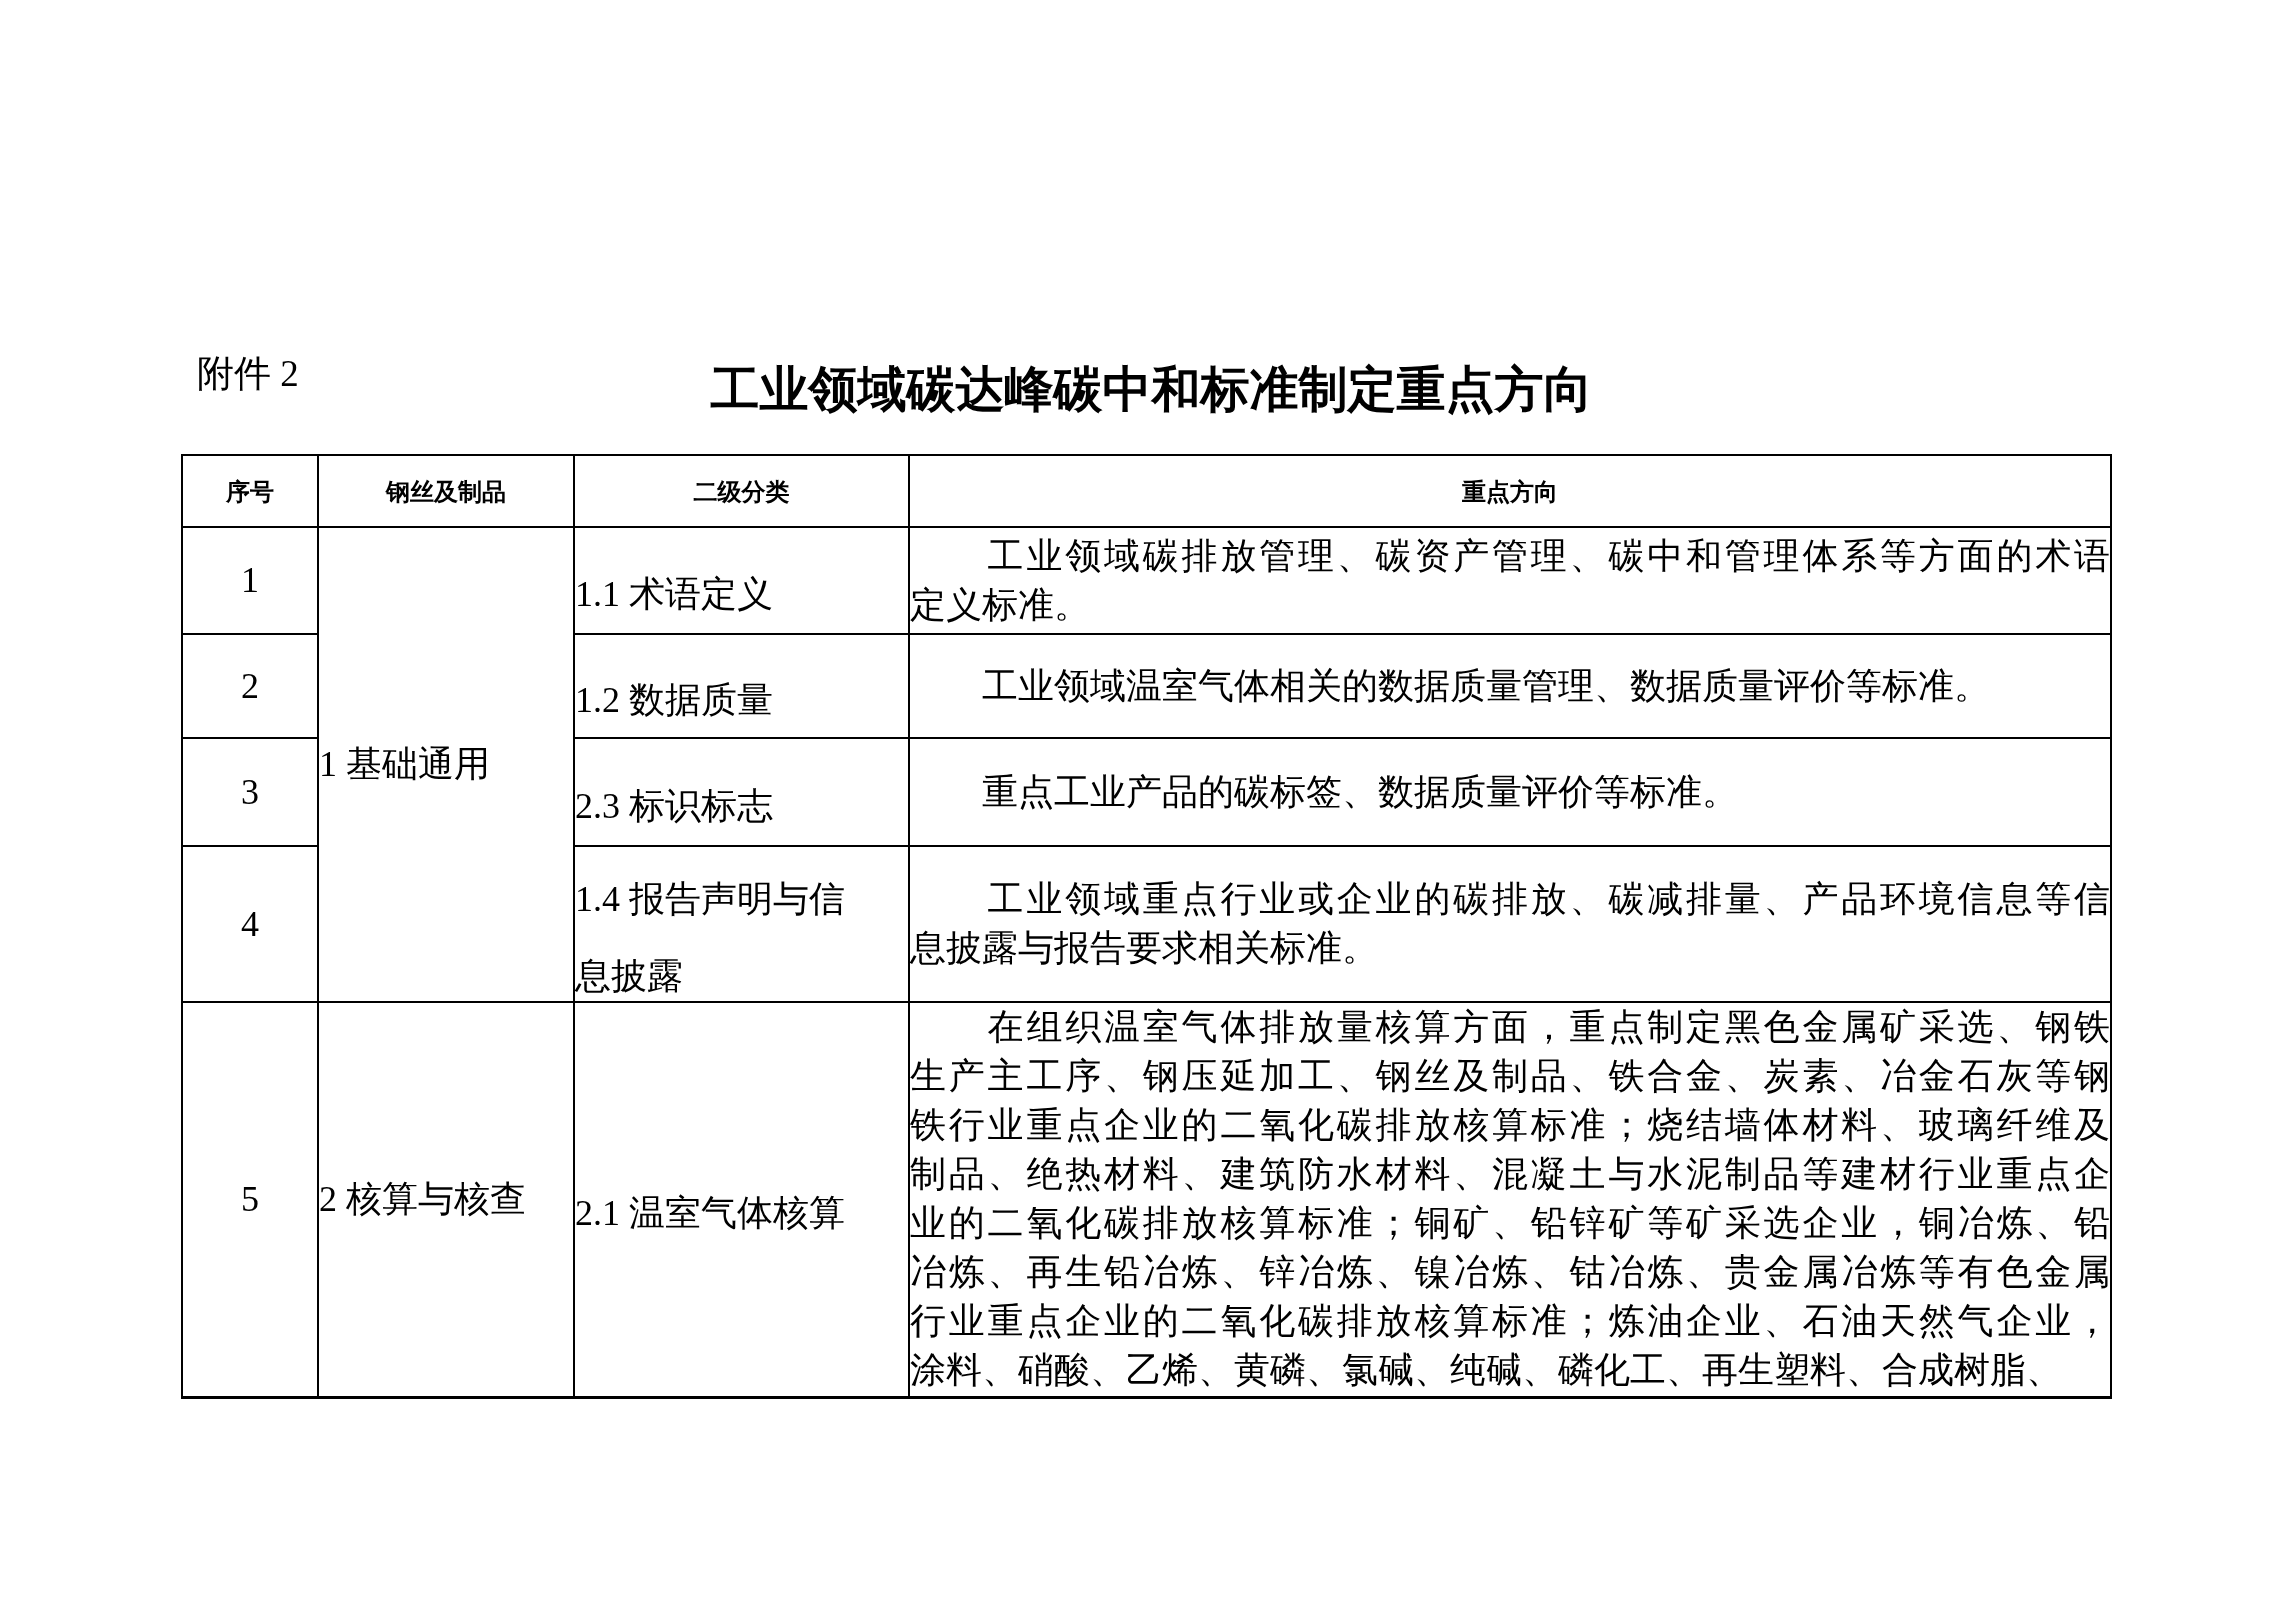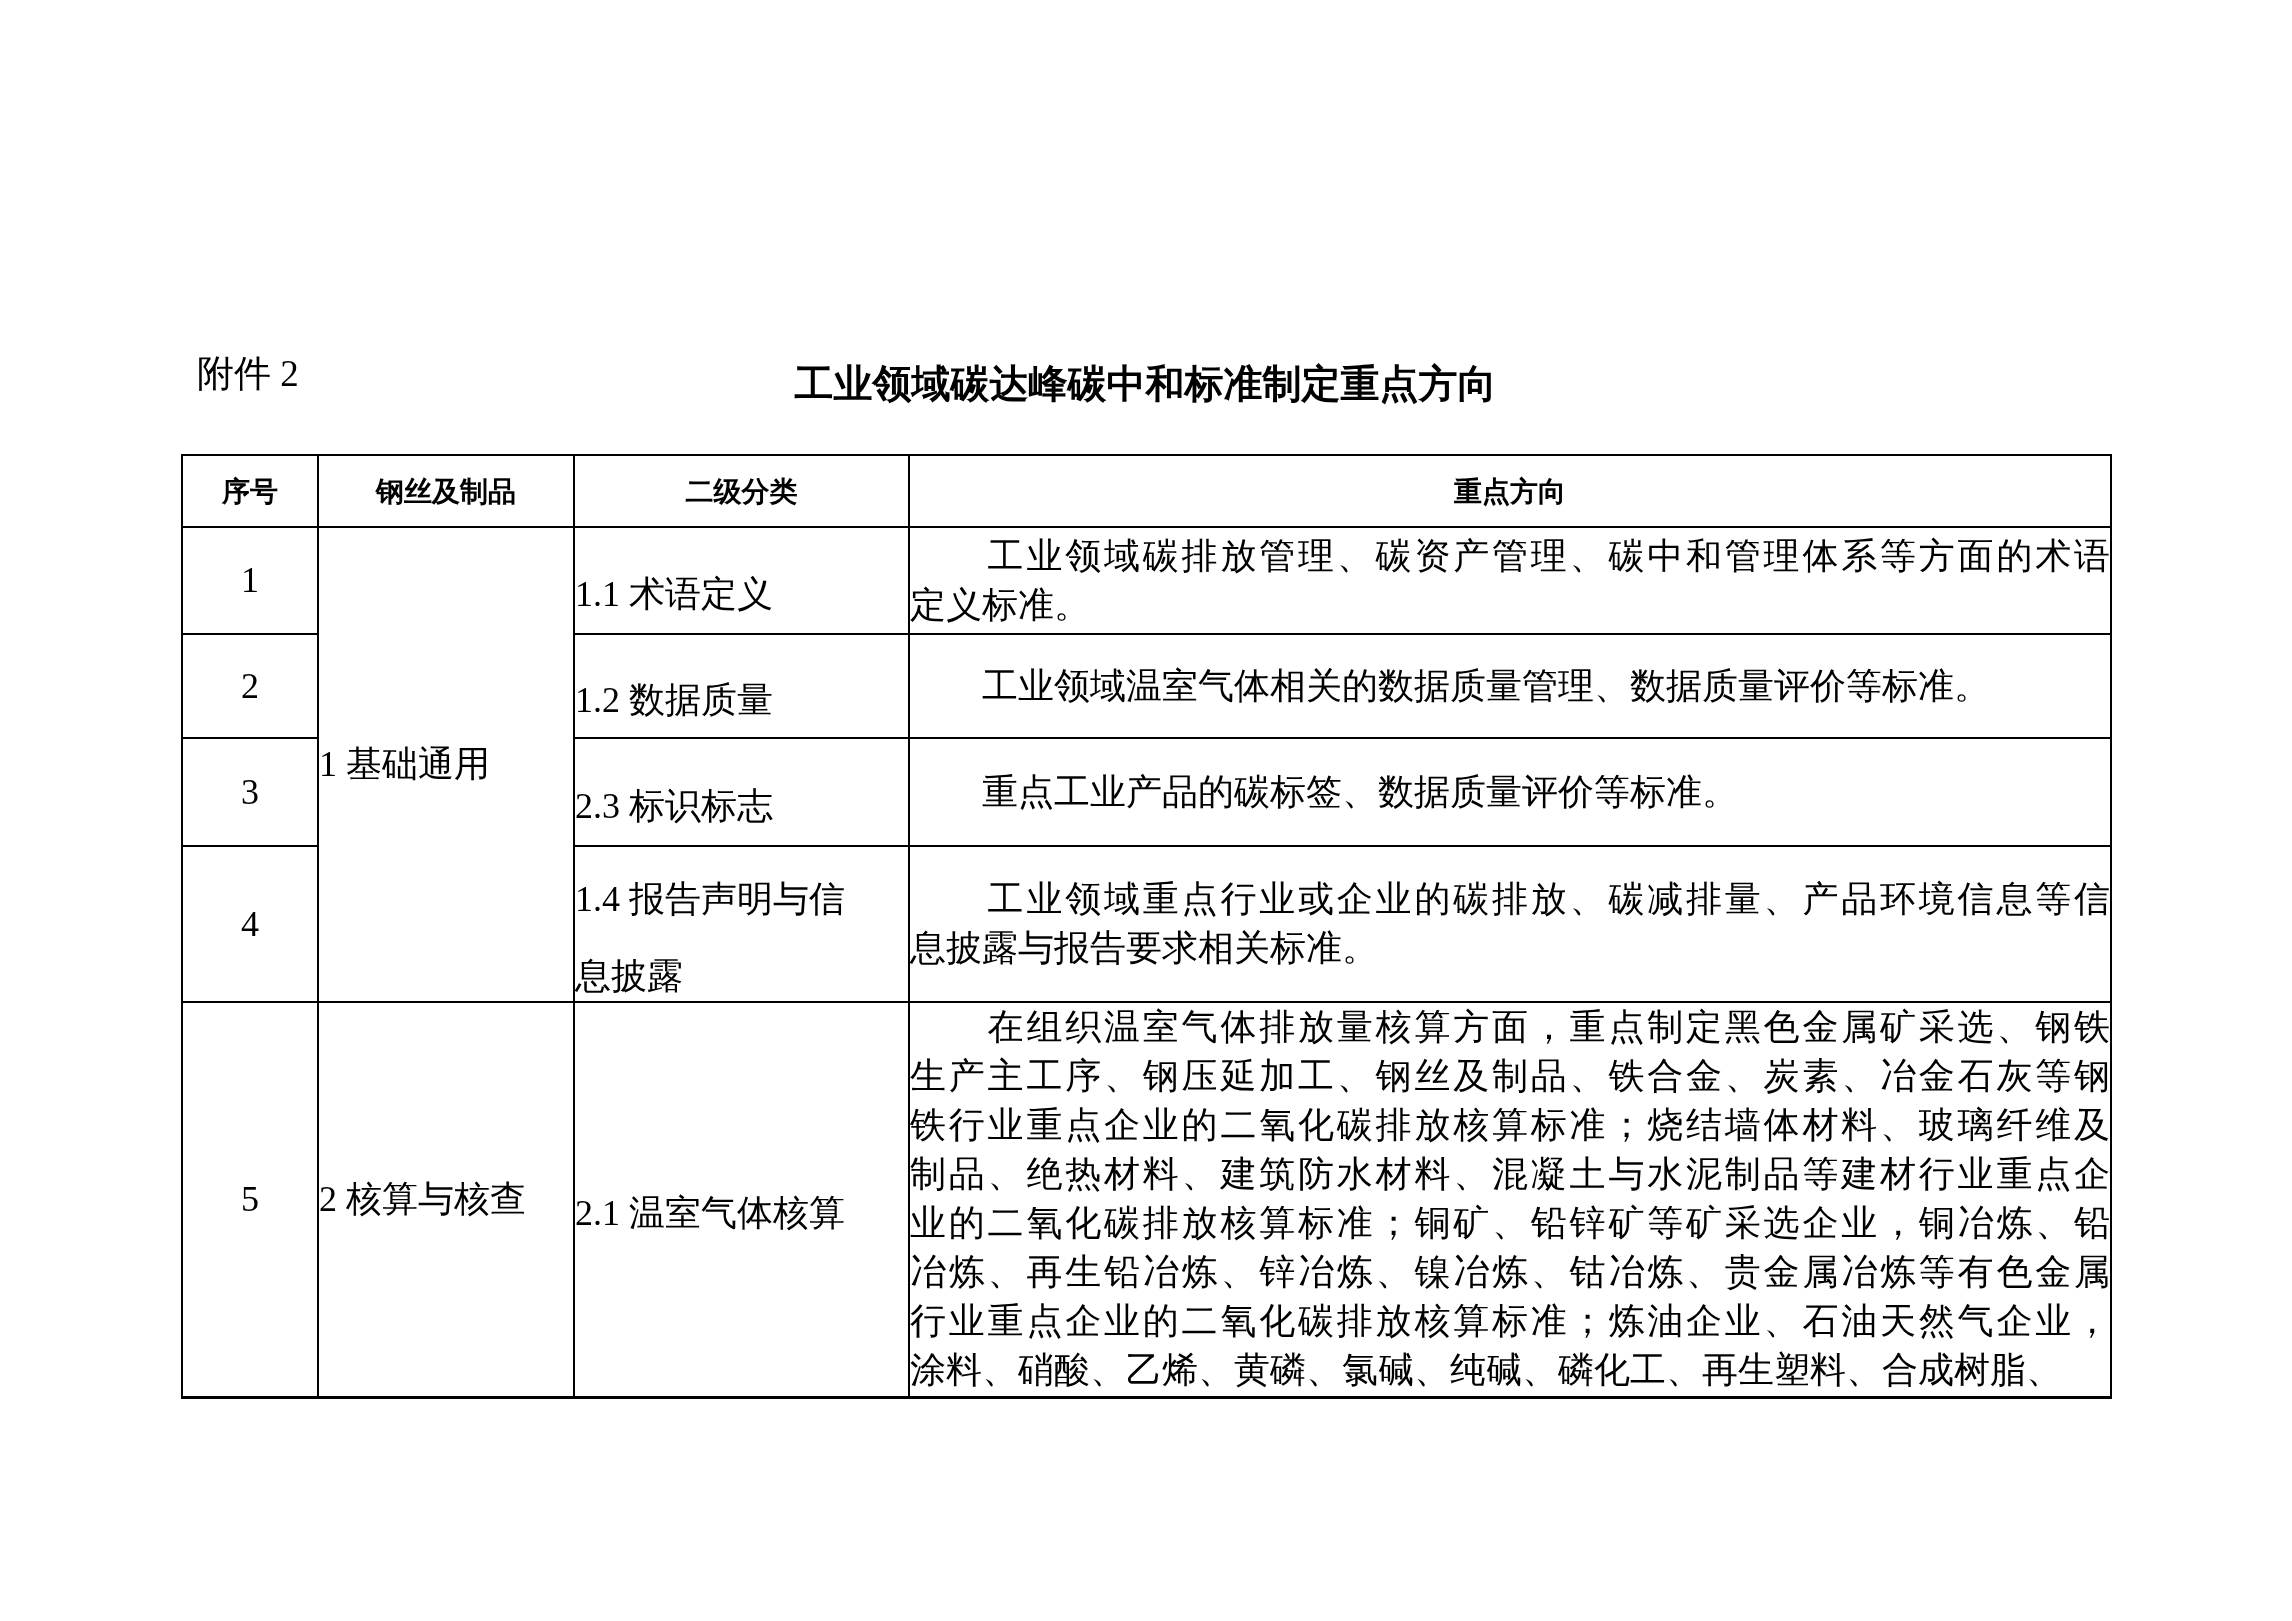--- a/index.html
+++ b/index.html
@@ -24,23 +24,23 @@
     line-height: 47px;
     font-family: "Liberation Serif", "DejaVu Serif", serif;
     white-space: pre;
     margin-top: 48px;
   }
   .doc-title {
     position: absolute;
     left: 181px;
     top: 349px;
     width: 1929px;
-    margin: 0;
+    margin: 6px;
     text-align: center;
-    font-size: 39px;
+    font-size: 49px;
     line-height: 69px;
     font-weight: 700;
     font-family: "Liberation Serif", "DejaVu Serif", serif;
     letter-spacing: 0px;
   }
   table.std {
     position: absolute;
     left: 181px;
     top: 454px;
     width: 1929px;
@@ -60,21 +60,21 @@
     padding: 0;
     vertical-align: middle;
     font-size: 36px;
     line-height: 49px;
     overflow: hidden;
   }
   table.std thead tr { height: 72px; }
   table.std thead th {
     font-family: "Liberation Sans", "DejaVu Sans", sans-serif;
     font-weight: 700;
-    font-size: 28px;
+    font-size: 24px;
     text-align: center;
     border-bottom: 2.9px solid #000;
   }
   tr.row-1 { height: 107px; }
   tr.row-2 { height: 104px; }
   tr.row-3 { height: 108px; }
   tr.row-4 { height: 104px; }
   tr.row-5 { height: 395px; }
   tbody tr:last-child td { border-bottom: 3.9px solid #000; }
   td.cell-no { text-align: center; }

